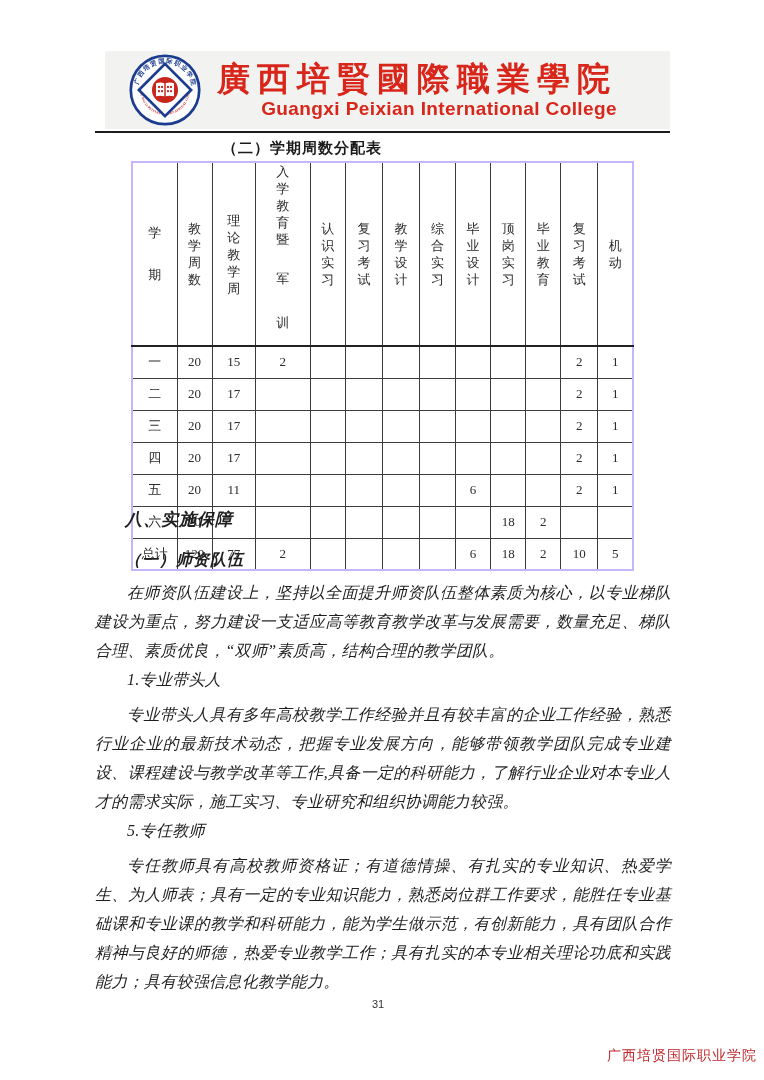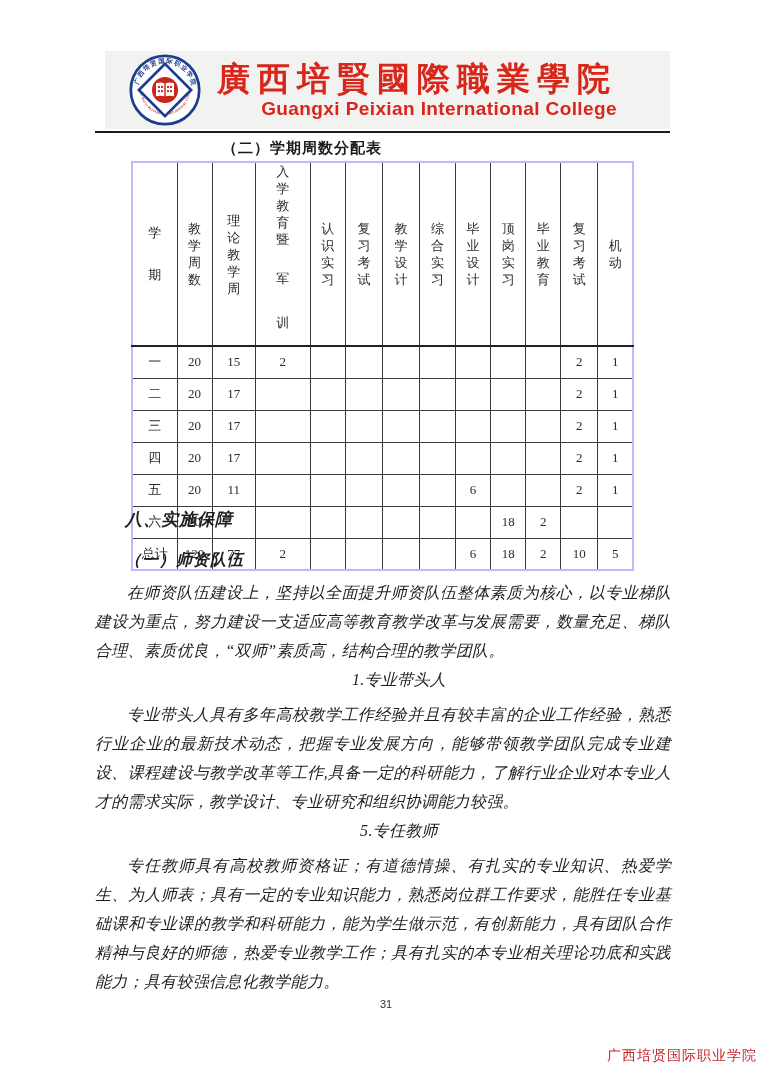--- a/index.html
+++ b/index.html
@@ -145,27 +145,27 @@
   .content p {
     font-size: 16px;
     line-height: 29px;
     text-align: justify;
     text-indent: 32px;
     margin-top: 6px;
     letter-spacing: 0.3px;
   }
   .content p.item {
     margin-top: 0;
-    text-align: center;
+    text-align: left;
   }
 
   
   .page-number {
     position: absolute;
-    left: 8px; top: 998px;
+    left: 0; top: 998px;
     width: 756px;
     text-align: center;
     font-size: 11px;
     color: #333;
     font-family: "Liberation Sans", "DejaVu Sans", sans-serif;
   }
   .watermark {
     position: absolute;
     right: 7px; top: 1047px;
     font-size: 14px;
@@ -388,21 +388,21 @@
           </tr>
         </tbody>
     </table>
   </div>
 
   <div class="content">
     <div class="h2">八、实施保障</div>
     <div class="h3">（一）师资队伍</div>
     <p>在师资队伍建设上，坚持以全面提升师资队伍整体素质为核心，以专业梯队建设为重点，努力建设一支适应高等教育教学改革与发展需要，数量充足、梯队合理、素质优良，“双师”素质高，结构合理的教学团队。</p>
     <p class="item">1.专业带头人</p>
-    <p>专业带头人具有多年高校教学工作经验并且有较丰富的企业工作经验，熟悉行业企业的最新技术动态，把握专业发展方向，能够带领教学团队完成专业建设、课程建设与教学改革等工作,具备一定的科研能力，了解行业企业对本专业人才的需求实际，教学设计、专业研究和组织协调能力较强。</p>
+    <p>专业带头人具有多年高校教学工作经验并且有较丰富的企业工作经验，熟悉行业企业的最新技术动态，把握专业发展方向，能够带领教学团队完成专业建设、课程建设与教学改革等工作,具备一定的科研能力，了解行业企业对本专业人才的需求实际，施工实习、专业研究和组织协调能力较强。</p>
     <p class="item">5.专任教师</p>
     <p>专任教师具有高校教师资格证；有道德情操、有扎实的专业知识、热爱学生、为人师表；具有一定的专业知识能力，熟悉岗位群工作要求，能胜任专业基础课和专业课的教学和科研能力，能为学生做示范，有创新能力，具有团队合作精神与良好的师德，热爱专业教学工作；具有扎实的本专业相关理论功底和实践能力；具有较强信息化教学能力。</p>
   </div>
 
   <div class="page-number">31</div>
   <div class="watermark">广西培贤国际职业学院</div>
 
 </div>
 
 </body></html>

